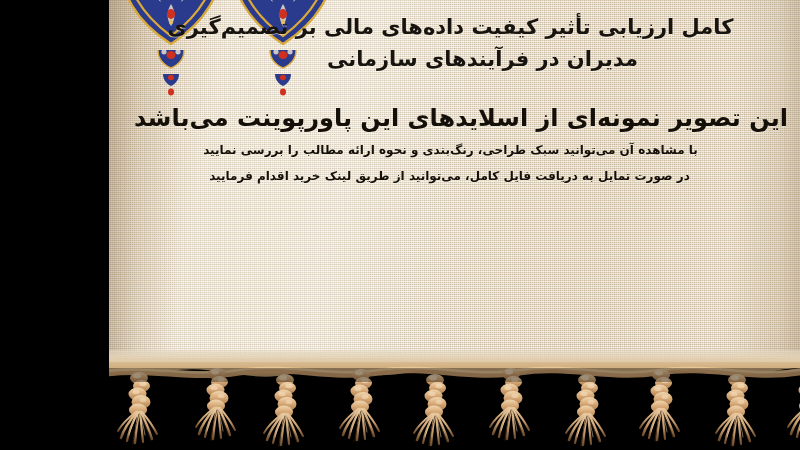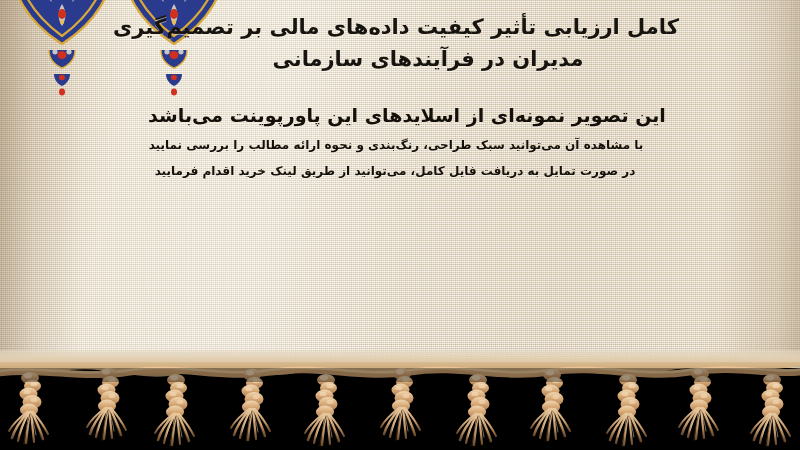--- a/index.html
+++ b/index.html
@@ -4,21 +4,21 @@
 <title>Persian Slide Preview</title>
 <style>
   html, body {
     margin: 0;
     padding: 0;
     background: #000;
   }
 
   .slide {
     position: relative;
-    width: 800px;
+    width: 691px;
     height: 450px;
     overflow: hidden;
     background: #0f766e;
     font-family: "DejaVu Sans", "Liberation Sans", sans-serif;
     direction: rtl;
     user-select: none;
   }
 
   
   .paper {
@@ -133,21 +133,21 @@
     font-size: 19px;
     font-weight: 700;
     line-height: 1;
     text-shadow: 0 1px 0 rgba(255,250,238,0.40);
   }
   .body .bline {
     display: block;
     white-space: nowrap;
     margin-bottom: 14px;
   }
-  .body .bline.b1 { font-size: 19px; padding-left: 26px; }
+  .body .bline.b1 { font-size: 24px; padding-left: 26px; }
   .body .bline.b2 { font-size: 12px; padding-left: 4px; }
   .body .bline.b3 { font-size: 12px; padding-left: 2px; }
 
   
   .fringe {
     position: absolute;
     left: 0;
     bottom: 0;
     width: 800px;
     height: 100px;

